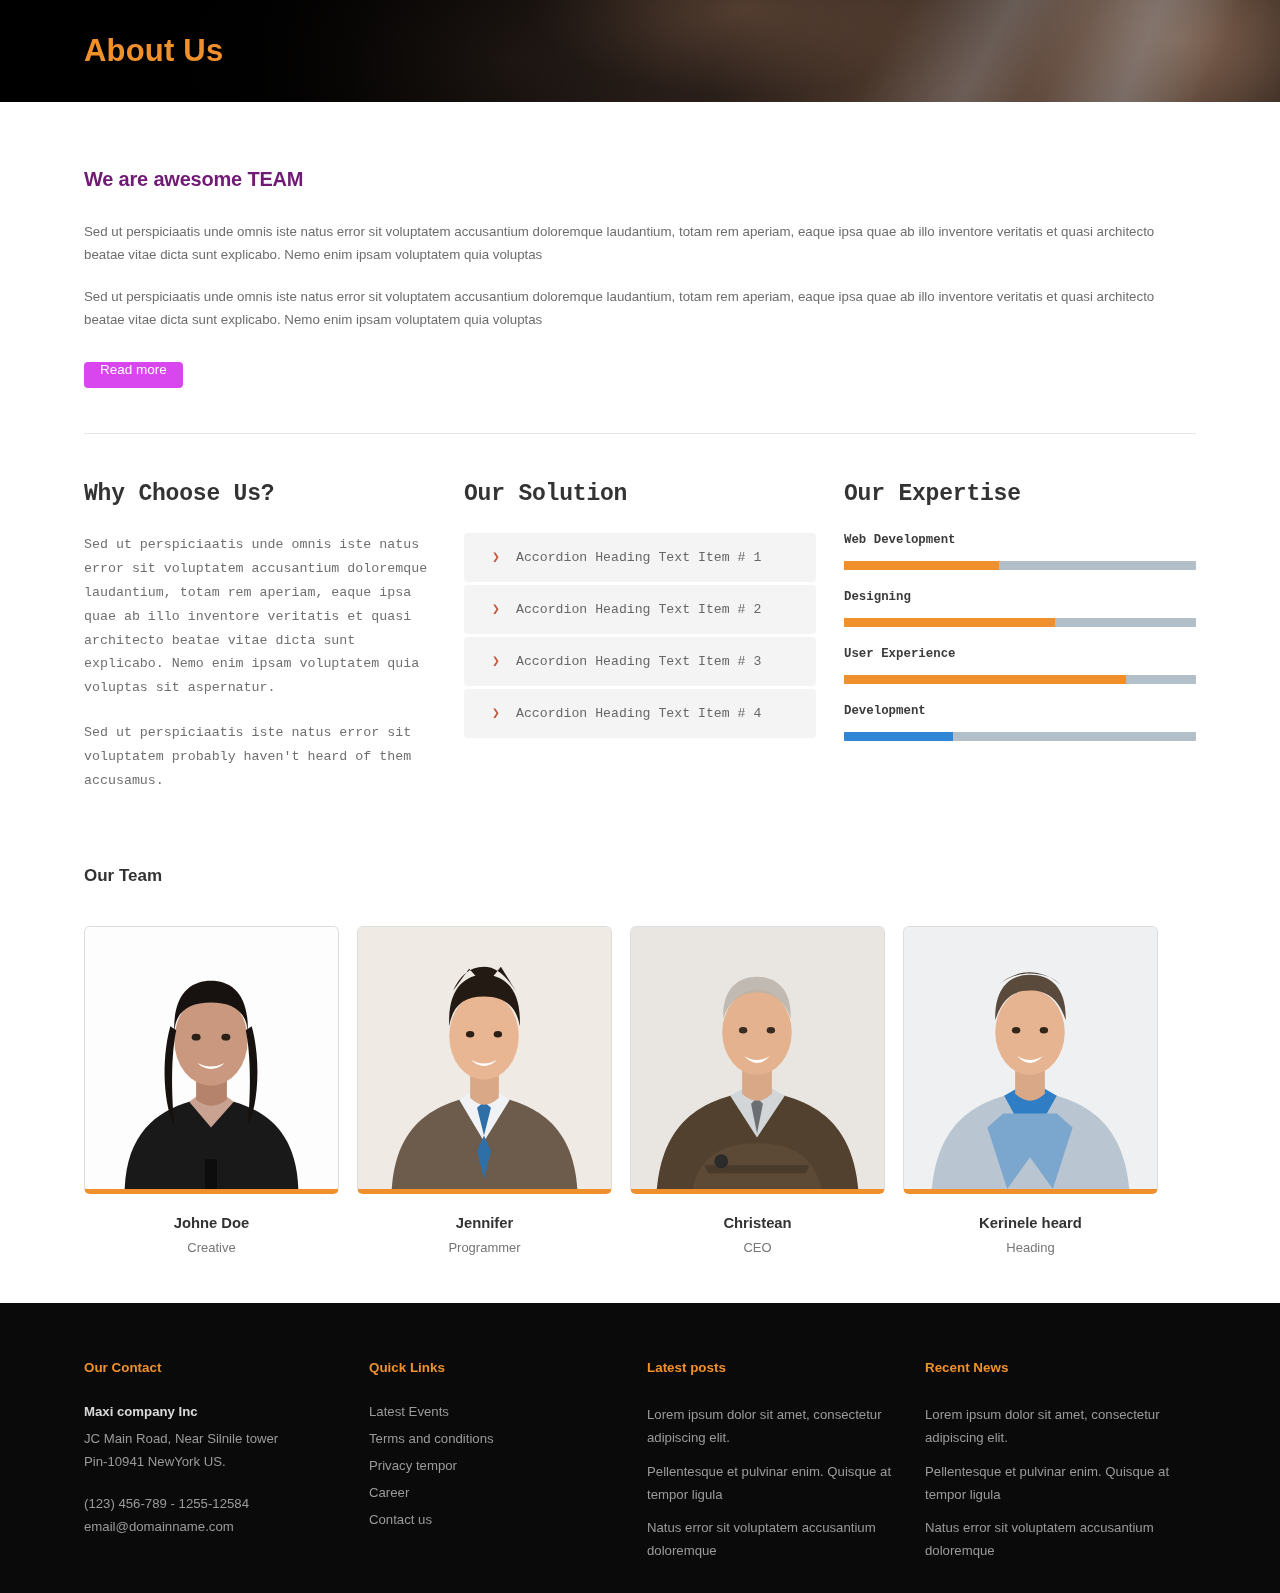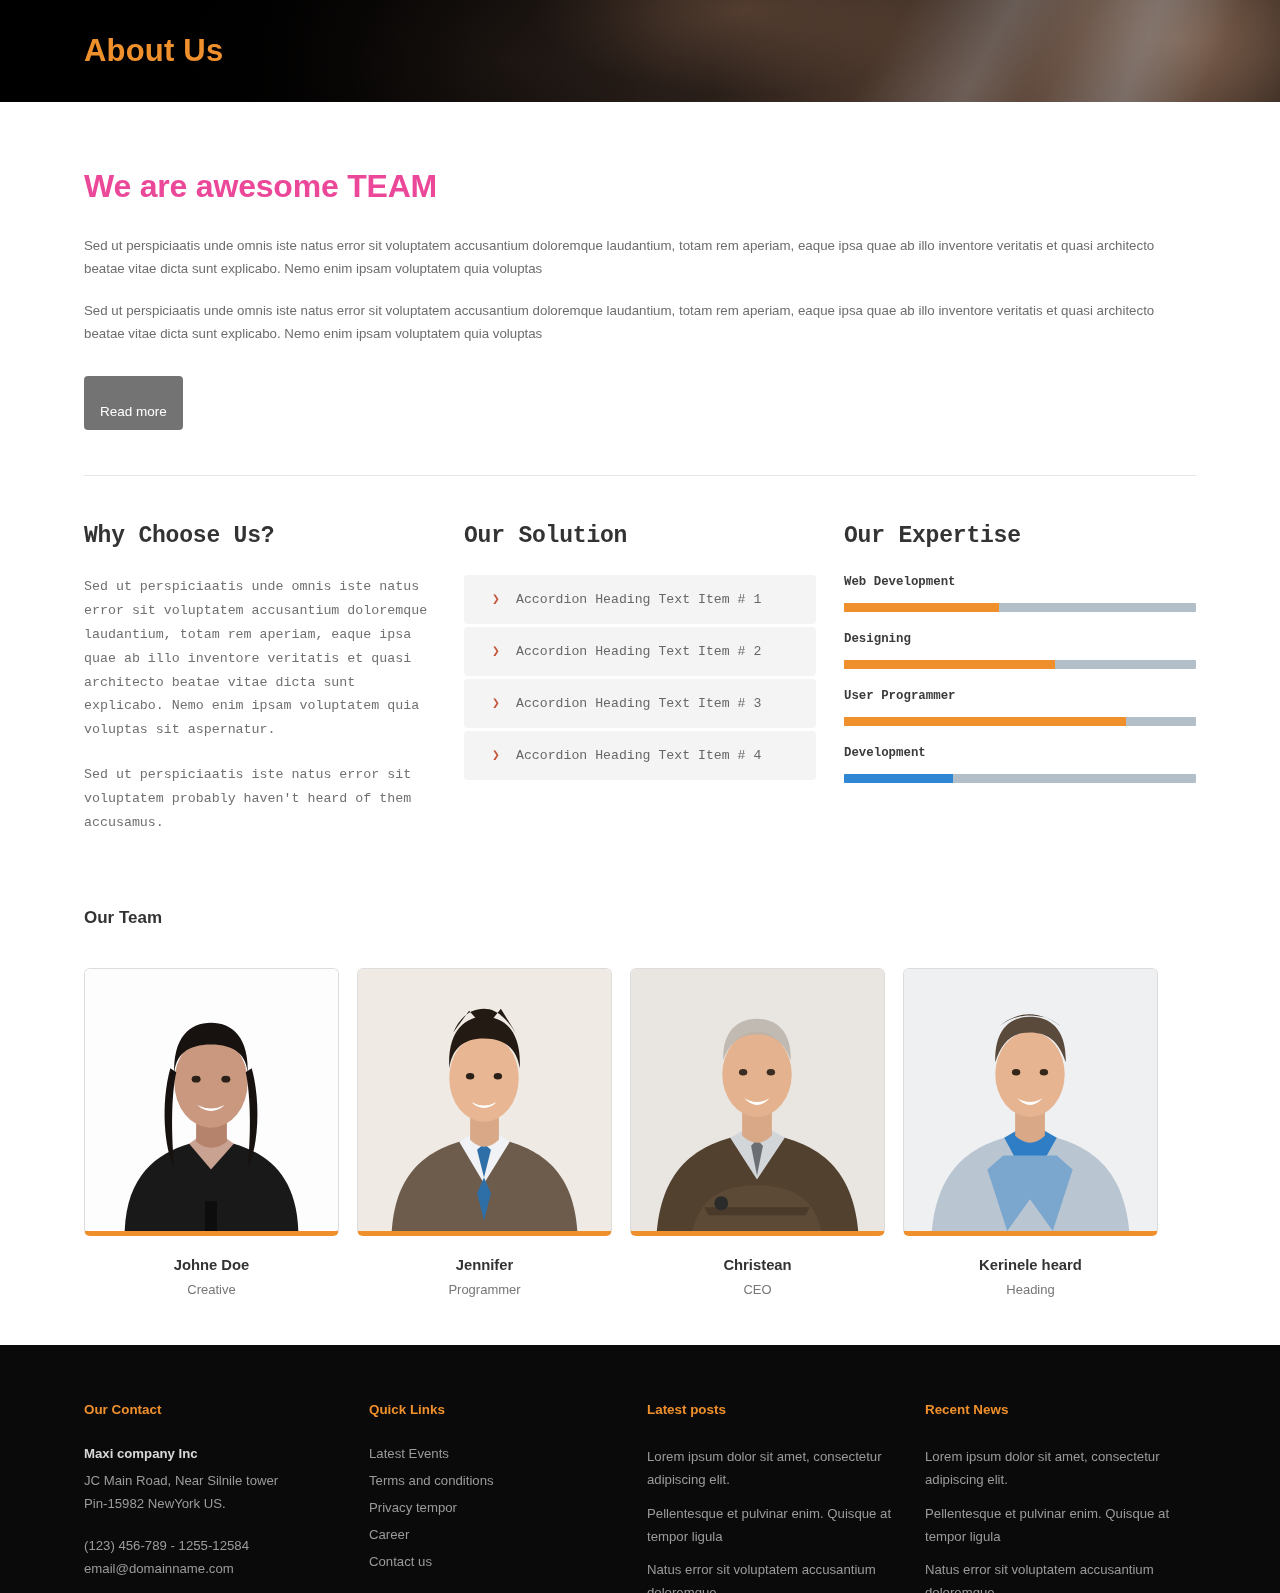--- a/index.html
+++ b/index.html
@@ -89,40 +89,40 @@
   .hero h1 {
     color: #f0902c;
     font-size: 31px;
     font-weight: bold;
     letter-spacing: .2px;
   }
 
   
   .intro { padding: 66px 0 0 0; }
   h2.sec {
-    font-size: 32px;
-    color: #ec4899;
+    font-size: 20px;
+    color: #701a75;
     font-weight: bold;
     letter-spacing: -.2px;
     margin-bottom: 30px;
   }
   p.body {
     font-size: 13.3px;
     color: #6d6d6d;
     line-height: 1.72;
     margin-bottom: 19px;
   }
   .btn-blue {
     display: inline-block;
-    background: #737373;
+    background: #d946ef;
     color: #fff;
     border: none;
     border-radius: 4px;
     font-size: 13.5px;
-    padding: 28px 16px 11px;
+    padding: 0 16px 11px;
     font-family: inherit;
     cursor: pointer;
     margin-top: 12px;
   }
   .rule { border-top: 1px solid #e6e6e6; margin: 45px 0 0 0; }
 
   
   .threecol {
     display: flex;
     padding-top: 47px;
@@ -309,21 +309,21 @@
       </div>
 
       <div class="skill">
         <div class="name">Designing</div>
         <div class="bar">
           <div class="fill" style="width: 60%;"></div>
         </div>
       </div>
 
       <div class="skill">
-        <div class="name">User Programmer</div>
+        <div class="name">User Experience</div>
         <div class="bar">
           <div class="fill" style="width: 80%;"></div>
         </div>
       </div>
 
       <div class="skill">
         <div class="name">Development</div>
         <div class="bar">
           <div class="fill blue" style="width: 31%;"></div>
         </div>
@@ -430,21 +430,21 @@
     </div>
   </div>
 
   <div class="footer">
     <div class="container footgrid">
 
       <div class="footcol c1">
         <h4>Our Contact</h4>
         <div class="strong">Maxi company Inc</div>
         <div class="line">JC Main Road, Near Silnile tower</div>
-        <div class="line">Pin-15982 NewYork US.</div>
+        <div class="line">Pin-10941 NewYork US.</div>
         <div class="gap"></div>
         <div class="line">(123) 456-789 - 1255-12584</div>
         <div class="line">email@domainname.com</div>
       </div>
 
       <div class="footcol">
         <h4>Quick Links</h4>
         <a class="link" href="#">Latest Events</a>
         <a class="link" href="#">Terms and conditions</a>
         <a class="link" href="#">Privacy tempor</a>

